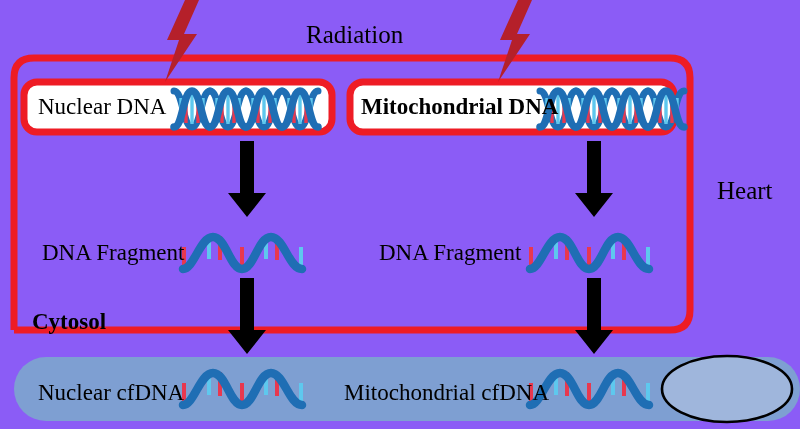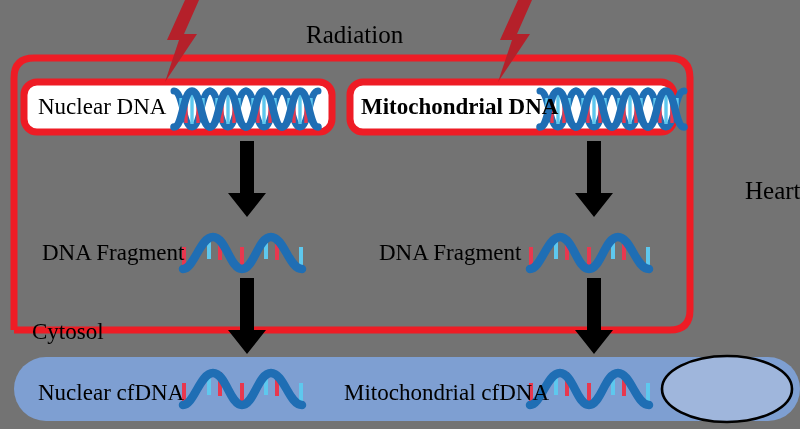--- a/index.html
+++ b/index.html
@@ -5,41 +5,41 @@
 <style>
   html,body{margin:0;padding:0;background:#ffffff;}
   body{
     font-family:"Liberation Serif","DejaVu Serif",serif;
     -webkit-font-smoothing:antialiased;
   }
   #stage{
     position:relative;
     width:800px;
     height:429px;
-    background:#737373;
+    background:#8b5cf6;
     overflow:hidden;
   }
   #stage svg.layer{
     position:absolute;
     top:0;left:0;
     width:800px;height:429px;
     display:block;
   }
   .lbl{
     position:absolute;
     font-family:"Liberation Serif","DejaVu Serif",serif;
     color:#000000;
     white-space:nowrap;
     line-height:1;
     -webkit-user-select:none;
     user-select:none;
   }
   .lbl-radiation{ left:306px; top:22px; font-size:25px; }
-  .lbl-heart{     left:717px; top:178px; font-size:25px;margin-left:28px; }
-  .lbl-cytosol{   left:32px;  top:320px; font-size:23px; }
+  .lbl-heart{     left:717px; top:178px; font-size:25px; }
+  .lbl-cytosol{   left:32px;  top:310px; font-size:23px;font-weight:bold; }
   .lbl-nuclear-dna{        left:38px;  top:95px;  font-size:23px;text-align:right; }
   .lbl-mito-dna{           left:361px; top:95px;  font-size:23px;font-weight:bold; }
   .lbl-frag-left{          left:42px;  top:241px; font-size:23px; }
   .lbl-frag-right{         left:379px; top:241px; font-size:23px; }
   .lbl-nuclear-cfdna{      left:38px;  top:381px; font-size:23px; }
   .lbl-mito-cfdna{         left:344px; top:381px; font-size:23px; }
   .lbl-circulation{        left:673px; top:381px; font-size:21px; }
 </style>
 </head>
 <body>

